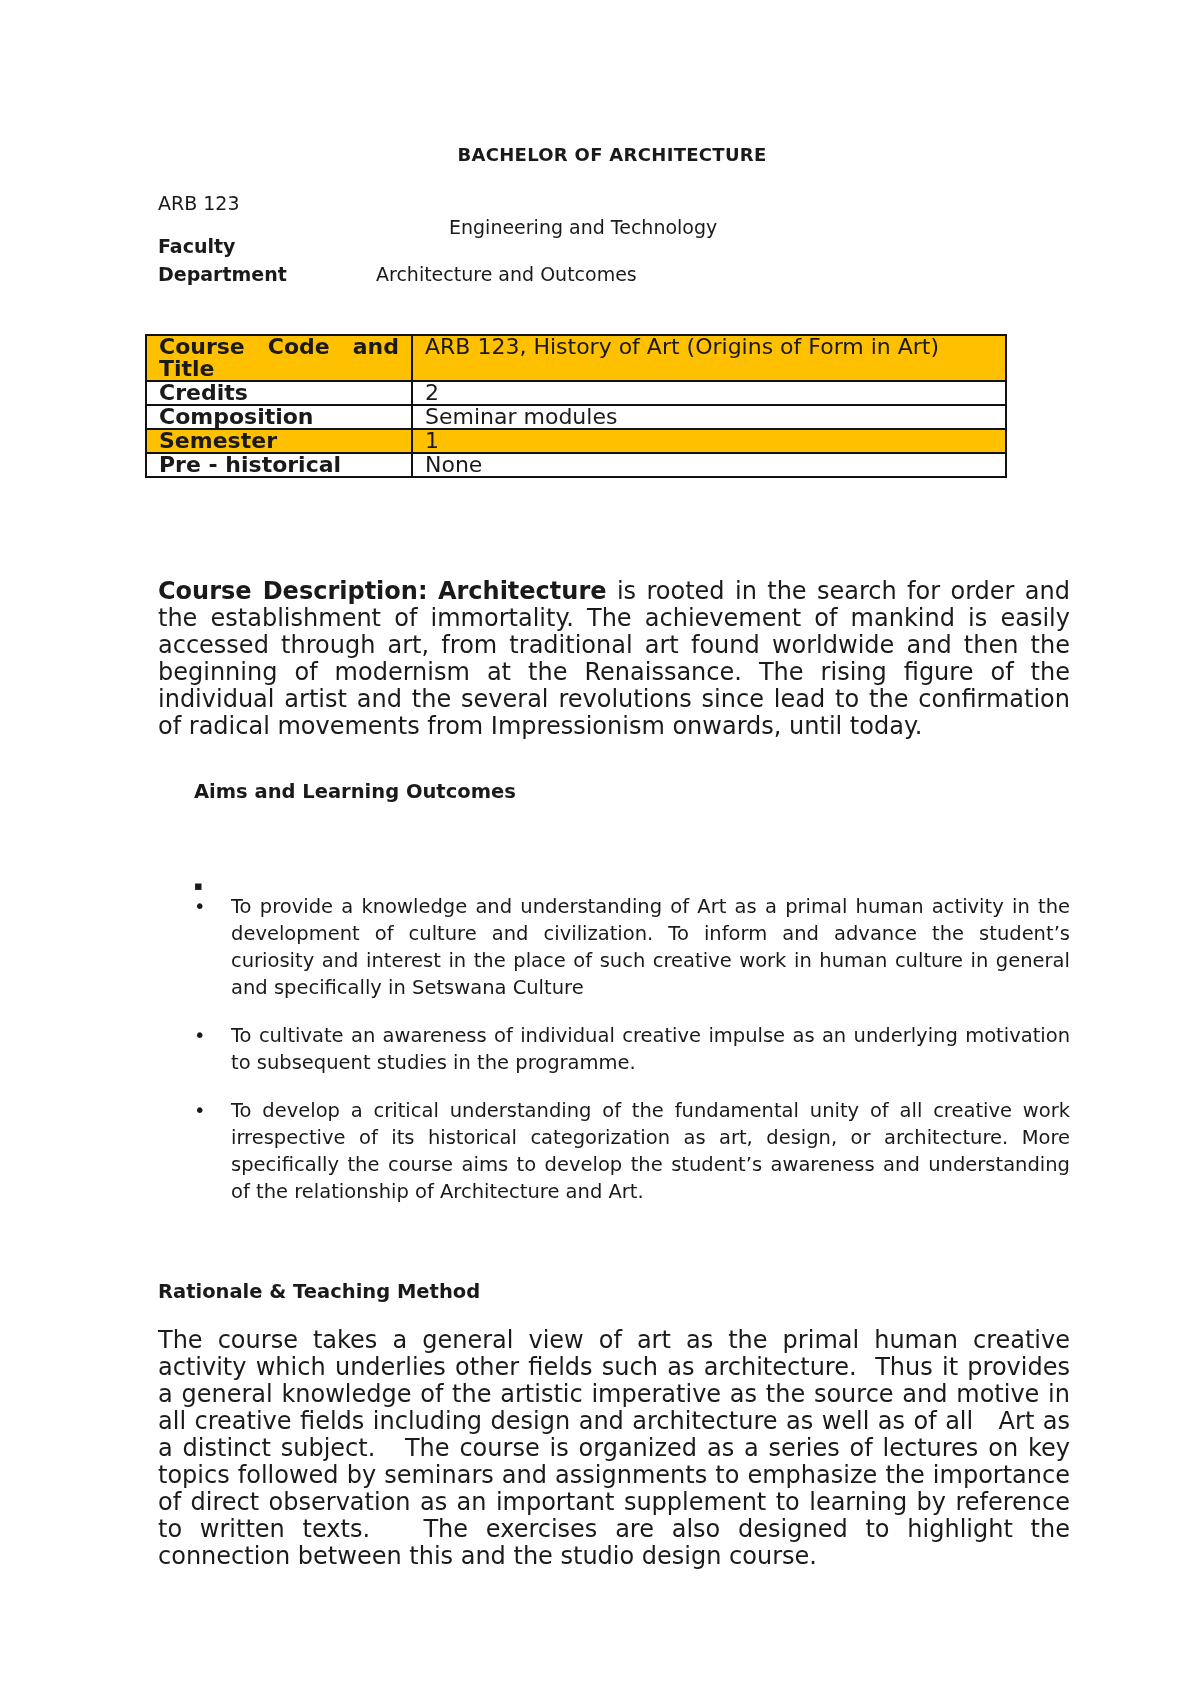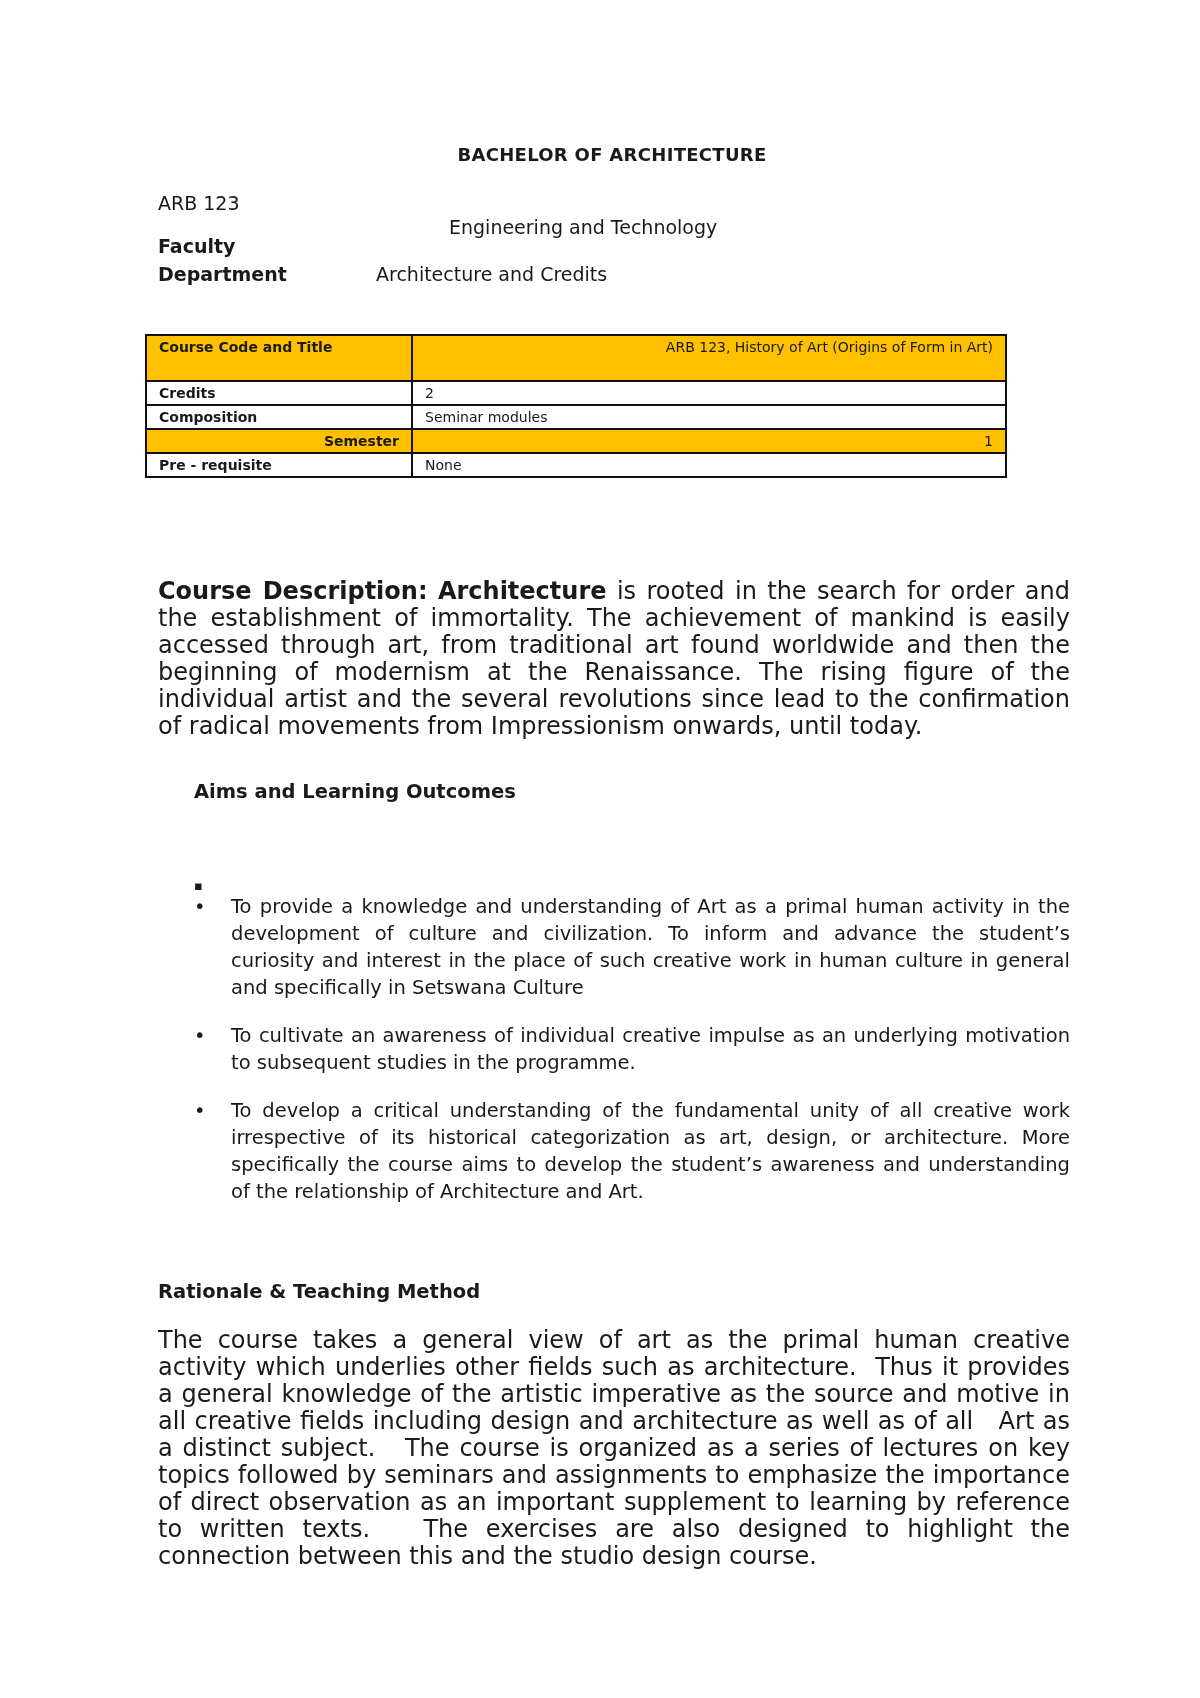--- a/index.html
+++ b/index.html
@@ -1,66 +1,66 @@
 <!DOCTYPE html>
 <html><head>
   <meta charset="utf-8">
   <style>
     html, body { margin: 0; padding: 0; background: #ffffff; }
     body { width: 1200px; height: 1698px; position: relative; font-family: "DejaVu Sans", sans-serif; color: #1a1a1a; }
     .page { position: absolute; left: 12px; top: 0; width: 1200px; height: 1698px; }
     .title { position: absolute; top: 144px; left: 0; width: 1200px; text-align: center; font-size: 18px; letter-spacing: 0.3px; }
     .txt { position: absolute; font-size: 19px; white-space: nowrap; }
     .bold { font-weight: bold; }
-    .tbl { position: absolute; left: 133px; top: 334px; width: 862px; border-collapse: collapse; font-size: 14px; }
+    .tbl { position: absolute; left: 133px; top: 334px; width: 862px; border-collapse: collapse; font-size: 22px; }
     .tbl td { border: 2px solid #111; padding: 0 12px 0 12px; line-height: 22px; vertical-align: top; }
     .tbl td.lbl { width: 240px; font-weight: bold; }
-    .tbl tr.hl td { background: #ffc000; text-align: right; }
+    .tbl tr.hl td { background: #ffc000; }
     .tbl td.lbl.just { text-align: justify; text-align-last: left; }
     .para { position: absolute; left: 146px; width: 912px; font-size: 24px; line-height: 27px; text-align: justify; }
     .heading { position: absolute; left: 146px; font-size: 19.5px; font-weight: bold; }
     .bullets { position: absolute; left: 146px; width: 912px; margin: 0; padding: 0; list-style: none; font-size: 19.5px; }
     .bullets li { position: relative; padding-left: 73px; text-align: justify; line-height: 27px; }
     .bullets li .mark { position: absolute; left: 36px; top: 0; }
   </style>
 </head>
 <body>
 
 <div class="page">
 
   <div class="title bold">BACHELOR OF ARCHITECTURE</div>
 
   <div class="txt" style="left:146px; top:192px;">ARB 123</div>
 
   <div class="txt bold" style="left:146px; top:216px;margin-top:19px;">Faculty</div>
   <div class="txt" style="left:437px; top:216px;">Engineering and Technology</div>
 
   <div class="txt bold" style="left:146px; top:263px;">Department</div>
-  <div class="txt" style="left:364px; top:263px;">Architecture and Credits</div>
+  <div class="txt" style="left:364px; top:263px;">Architecture and Outcomes</div>
 
   <table class="tbl">
     <tbody>
         <tr class="hl">
       <td class="lbl just">Course Code and Title</td>
       <td style="height:44px;">ARB 123, History of Art (Origins of Form in Art)</td>
     </tr>
     <tr>
       <td class="lbl">Credits</td>
       <td>2</td>
     </tr>
     <tr>
       <td class="lbl">Composition</td>
       <td>Seminar modules</td>
     </tr>
     <tr class="hl">
       <td class="lbl">Semester</td>
       <td>1</td>
     </tr>
     <tr>
-      <td class="lbl">Pre - requisite</td>
+      <td class="lbl">Pre - historical</td>
       <td>None</td>
     </tr>
   </tbody>
     </table>
 
   <p class="para" style="top:578px; margin:0;"><span class="bold">Course Description:</span> <span class="bold">Architecture</span><span> is rooted in the search for order and the establishment of immortality. The achievement of mankind is easily accessed through art, from traditional art found worldwide and then the beginning of modernism at the Renaissance. The rising figure of the individual artist and the several revolutions since lead to the confirmation of radical movements from Impressionism onwards, until today.</span></p>
 
   <div class="heading" style="top:780px;margin-left:36px;">Aims and Learning Outcomes</div>
 
   <ul class="bullets" style="top:872px;">

